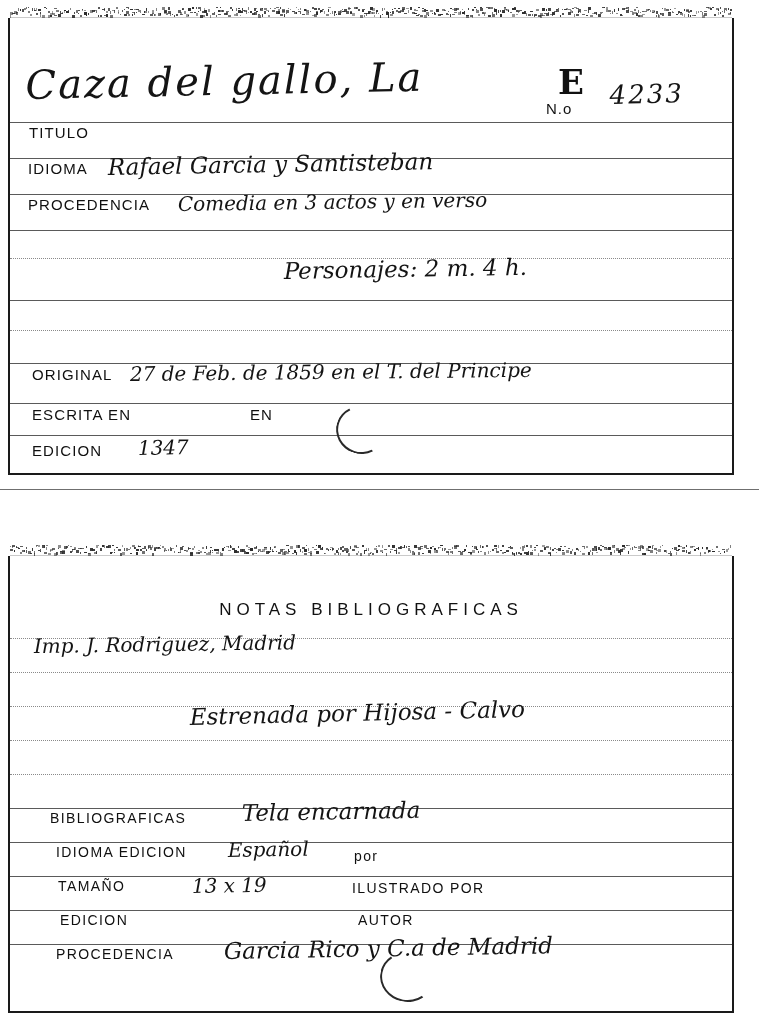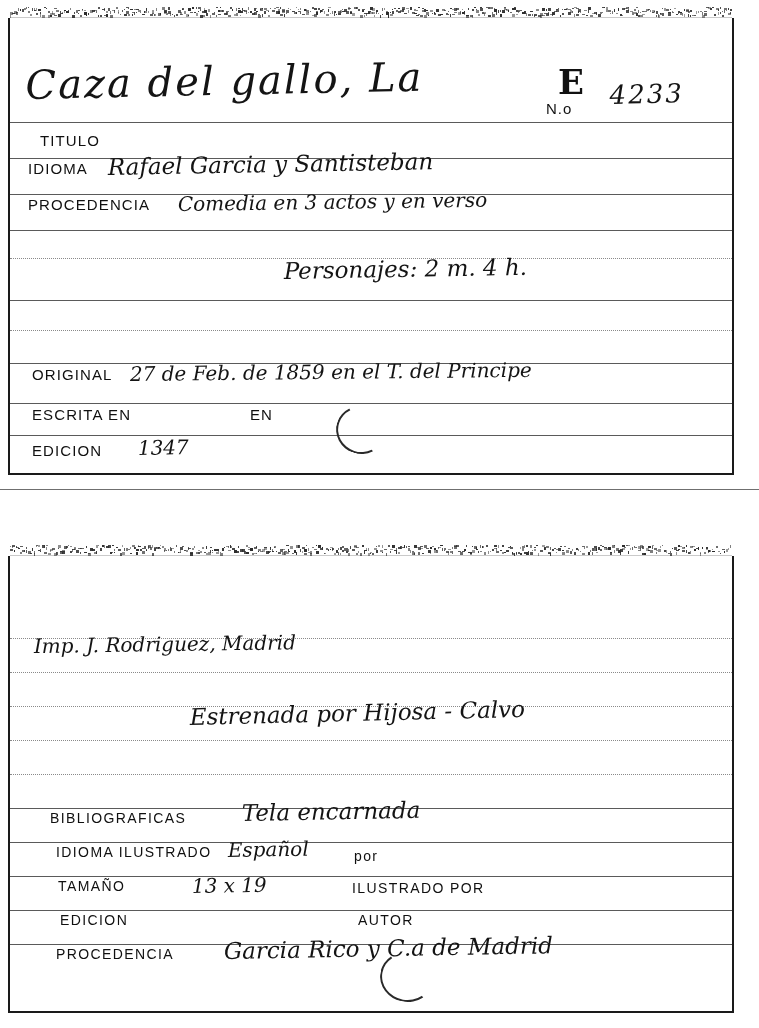--- a/index.html
+++ b/index.html
@@ -698,21 +698,21 @@
   <div class="rule" style="top:345px;"></div>
   <div class="rule" style="top:385px;"></div>
   <div class="rule" style="top:417px;"></div>
 
   <div class="hand big" id="front-title" style="left:16px; top:44px; transform: rotate(-1.2deg);">Caza del gallo, La</div>
 
   <div id="mark-e" style="left:548px; top:44px;">E</div>
   <div id="label-numero" style="left:536px; top:82px;">N.o</div>
   <div class="hand num" style="left:600px; top:62px; transform: rotate(-1.5deg);">4233</div>
 
-  <div class="label" style="left:30px; top:106px;margin-top:8px;">TITULO</div>
+  <div class="label" style="left:19px; top:106px;">TITULO</div>
 
   <div class="label" style="left:18px; top:142px;">IDIOMA</div>
   <div class="hand mid" style="left:98px; top:136px; transform: rotate(-1deg);">Rafael Garcia y Santisteban</div>
 
   <div class="label" style="left:18px; top:178px;">PROCEDENCIA</div>
   <div class="hand sm" style="left:168px; top:174px; transform: rotate(-0.8deg);">Comedia en 3 actos y en verso</div>
 
   <div class="hand mid" style="left:274px; top:240px; transform: rotate(-1deg);">Personajes: 2 m. 4 h.</div>
 
   <div class="label" style="left:22px; top:348px;">ORIGINAL</div>
@@ -1259,29 +1259,30 @@
   <div class="rule faint" style="top:116px;"></div>
   <div class="rule faint" style="top:150px;"></div>
   <div class="rule faint" style="top:184px;"></div>
   <div class="rule faint" style="top:218px;"></div>
   <div class="rule" style="top:252px;"></div>
   <div class="rule" style="top:286px;"></div>
   <div class="rule" style="top:320px;"></div>
   <div class="rule" style="top:354px;"></div>
   <div class="rule" style="top:388px;"></div>
 
+  <div id="notas-title">NOTAS BIBLIOGRAFICAS</div>
 
   <div class="hand sm" style="left:24px; top:78px; transform: rotate(-0.8deg);">Imp. J. Rodriguez, Madrid</div>
 
   <div class="hand mid" style="left:180px; top:148px; transform: rotate(-1.4deg);">Estrenada por Hijosa - Calvo</div>
 
   <div class="label small" style="left:40px; top:254px;">BIBLIOGRAFICAS</div>
   <div class="hand mid" style="left:232px; top:244px; transform: rotate(-1deg);">Tela encarnada</div>
 
-  <div class="label small" style="left:46px; top:288px;">IDIOMA ILUSTRADO</div>
+  <div class="label small" style="left:46px; top:288px;">IDIOMA EDICION</div>
   <div class="hand sm" style="left:218px; top:282px; transform: rotate(-1deg);">Español</div>
   <div class="label small" style="left:344px; top:292px;">por</div>
 
   <div class="label small" style="left:48px; top:322px;">TAMAÑO</div>
   <div class="hand sm" style="left:182px; top:318px; transform: rotate(-1deg);">13 x 19</div>
   <div class="label small" style="left:342px; top:324px;">ILUSTRADO POR</div>
 
   <div class="label small" style="left:50px; top:356px;">EDICION</div>
   <div class="label small" style="left:348px; top:356px;">AUTOR</div>
 

